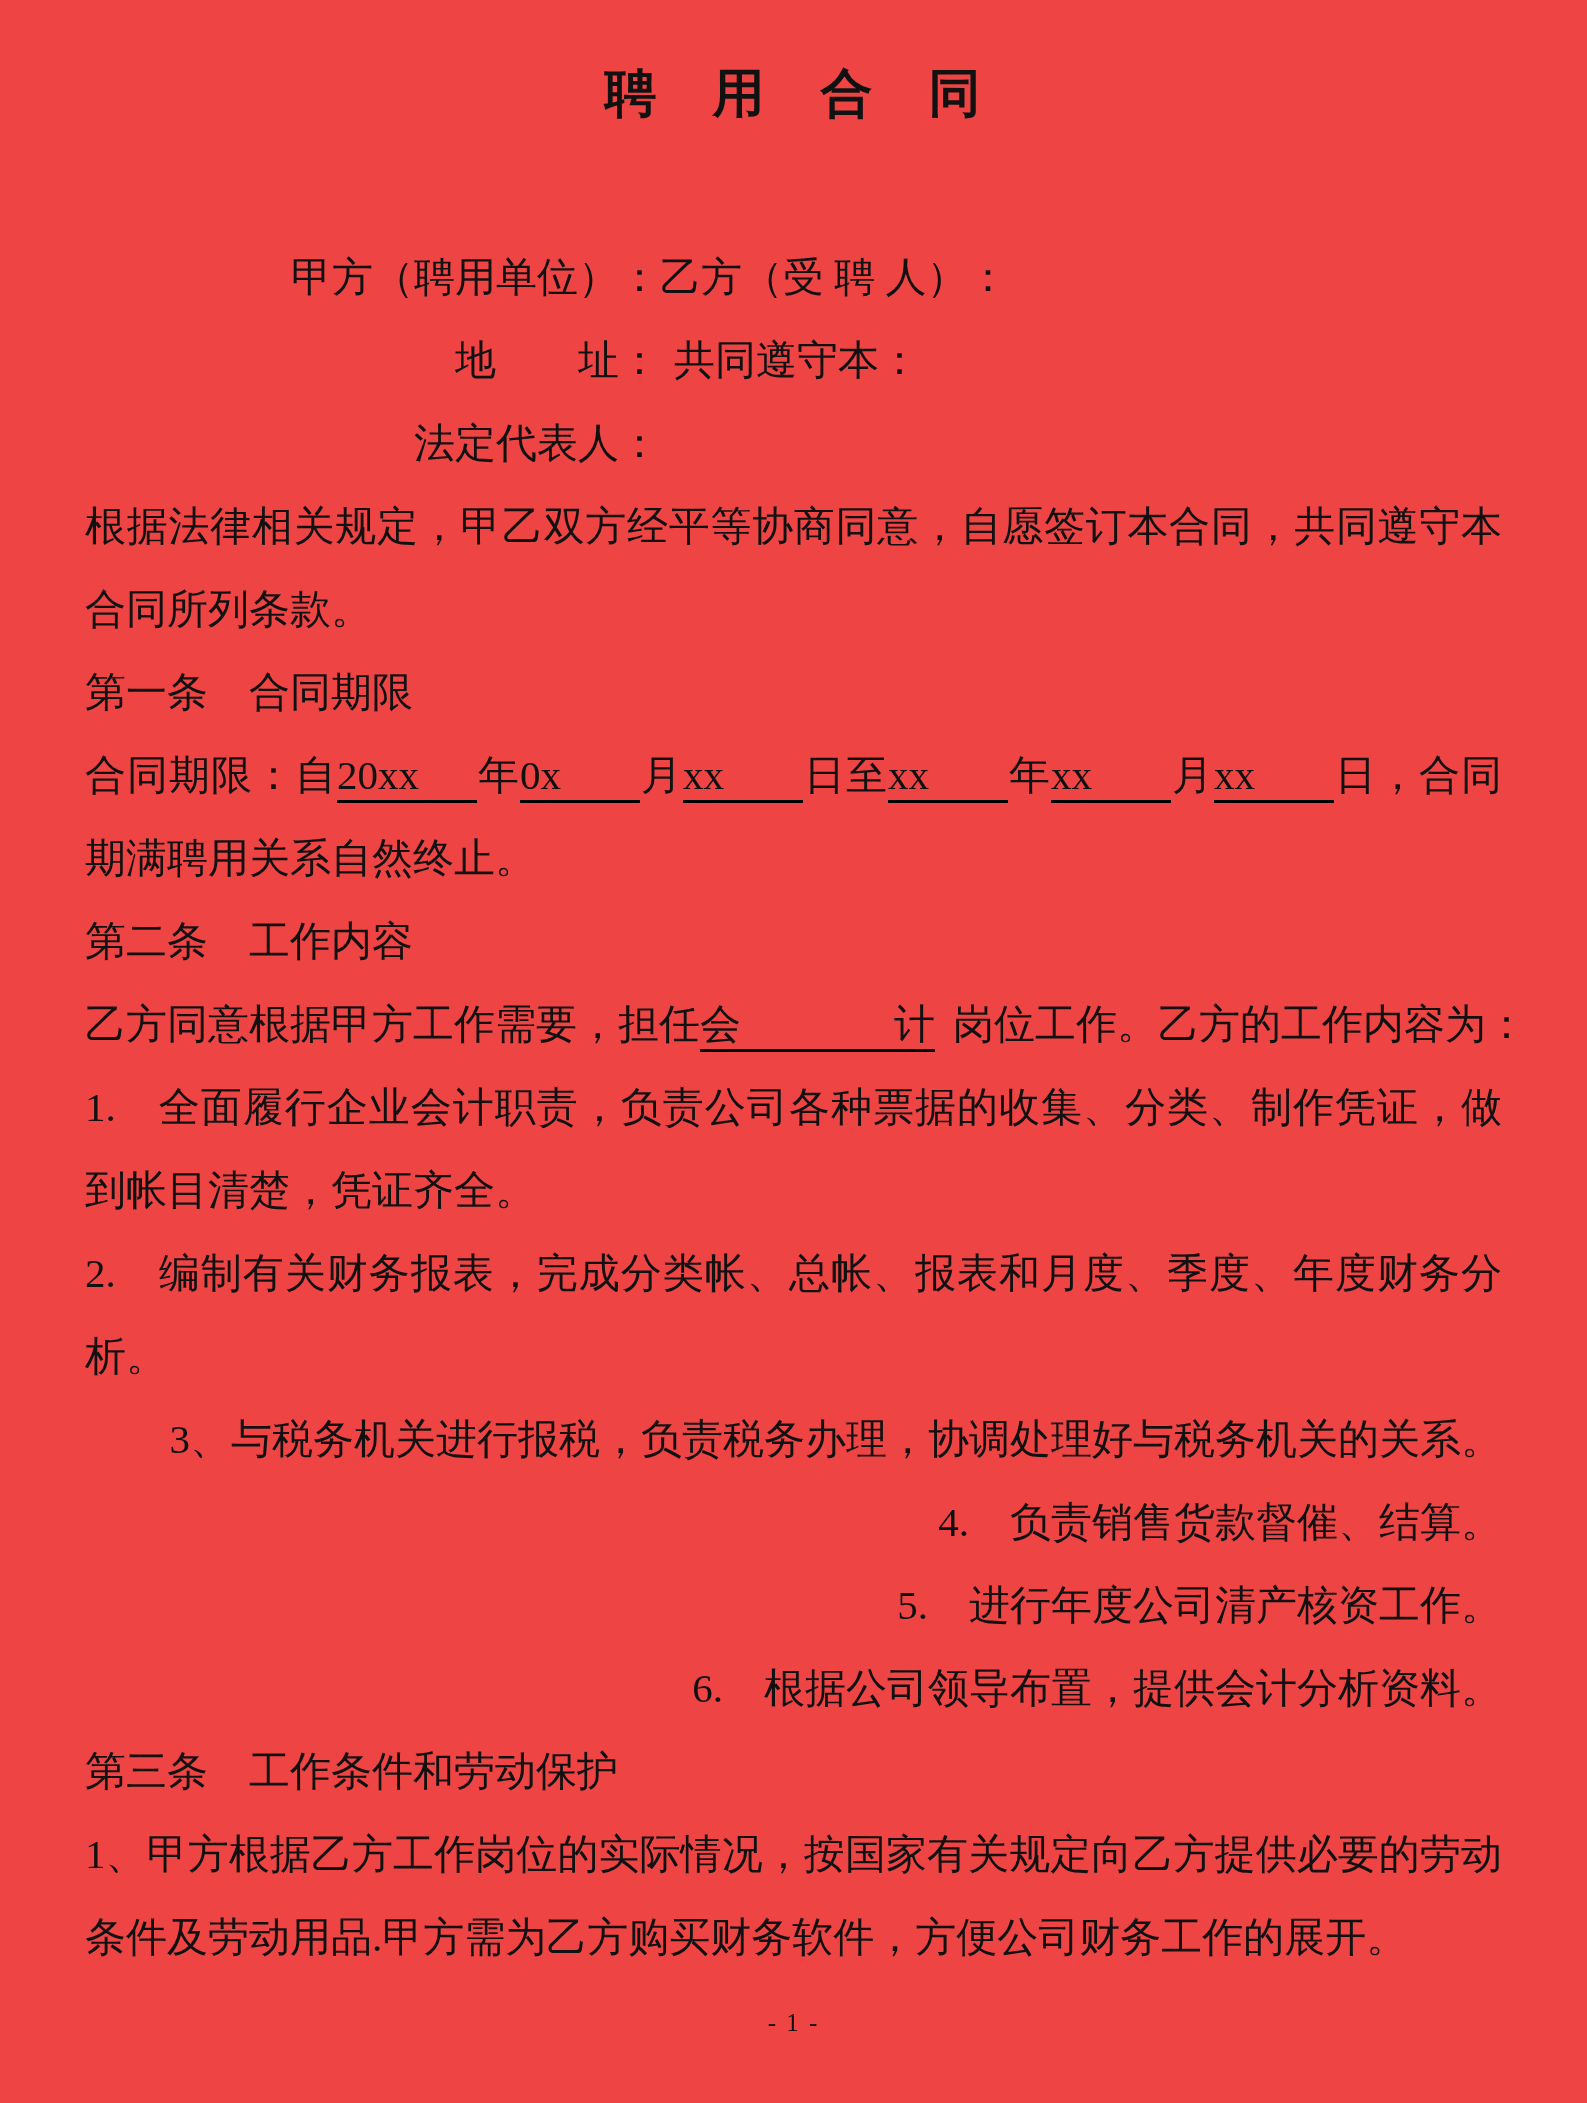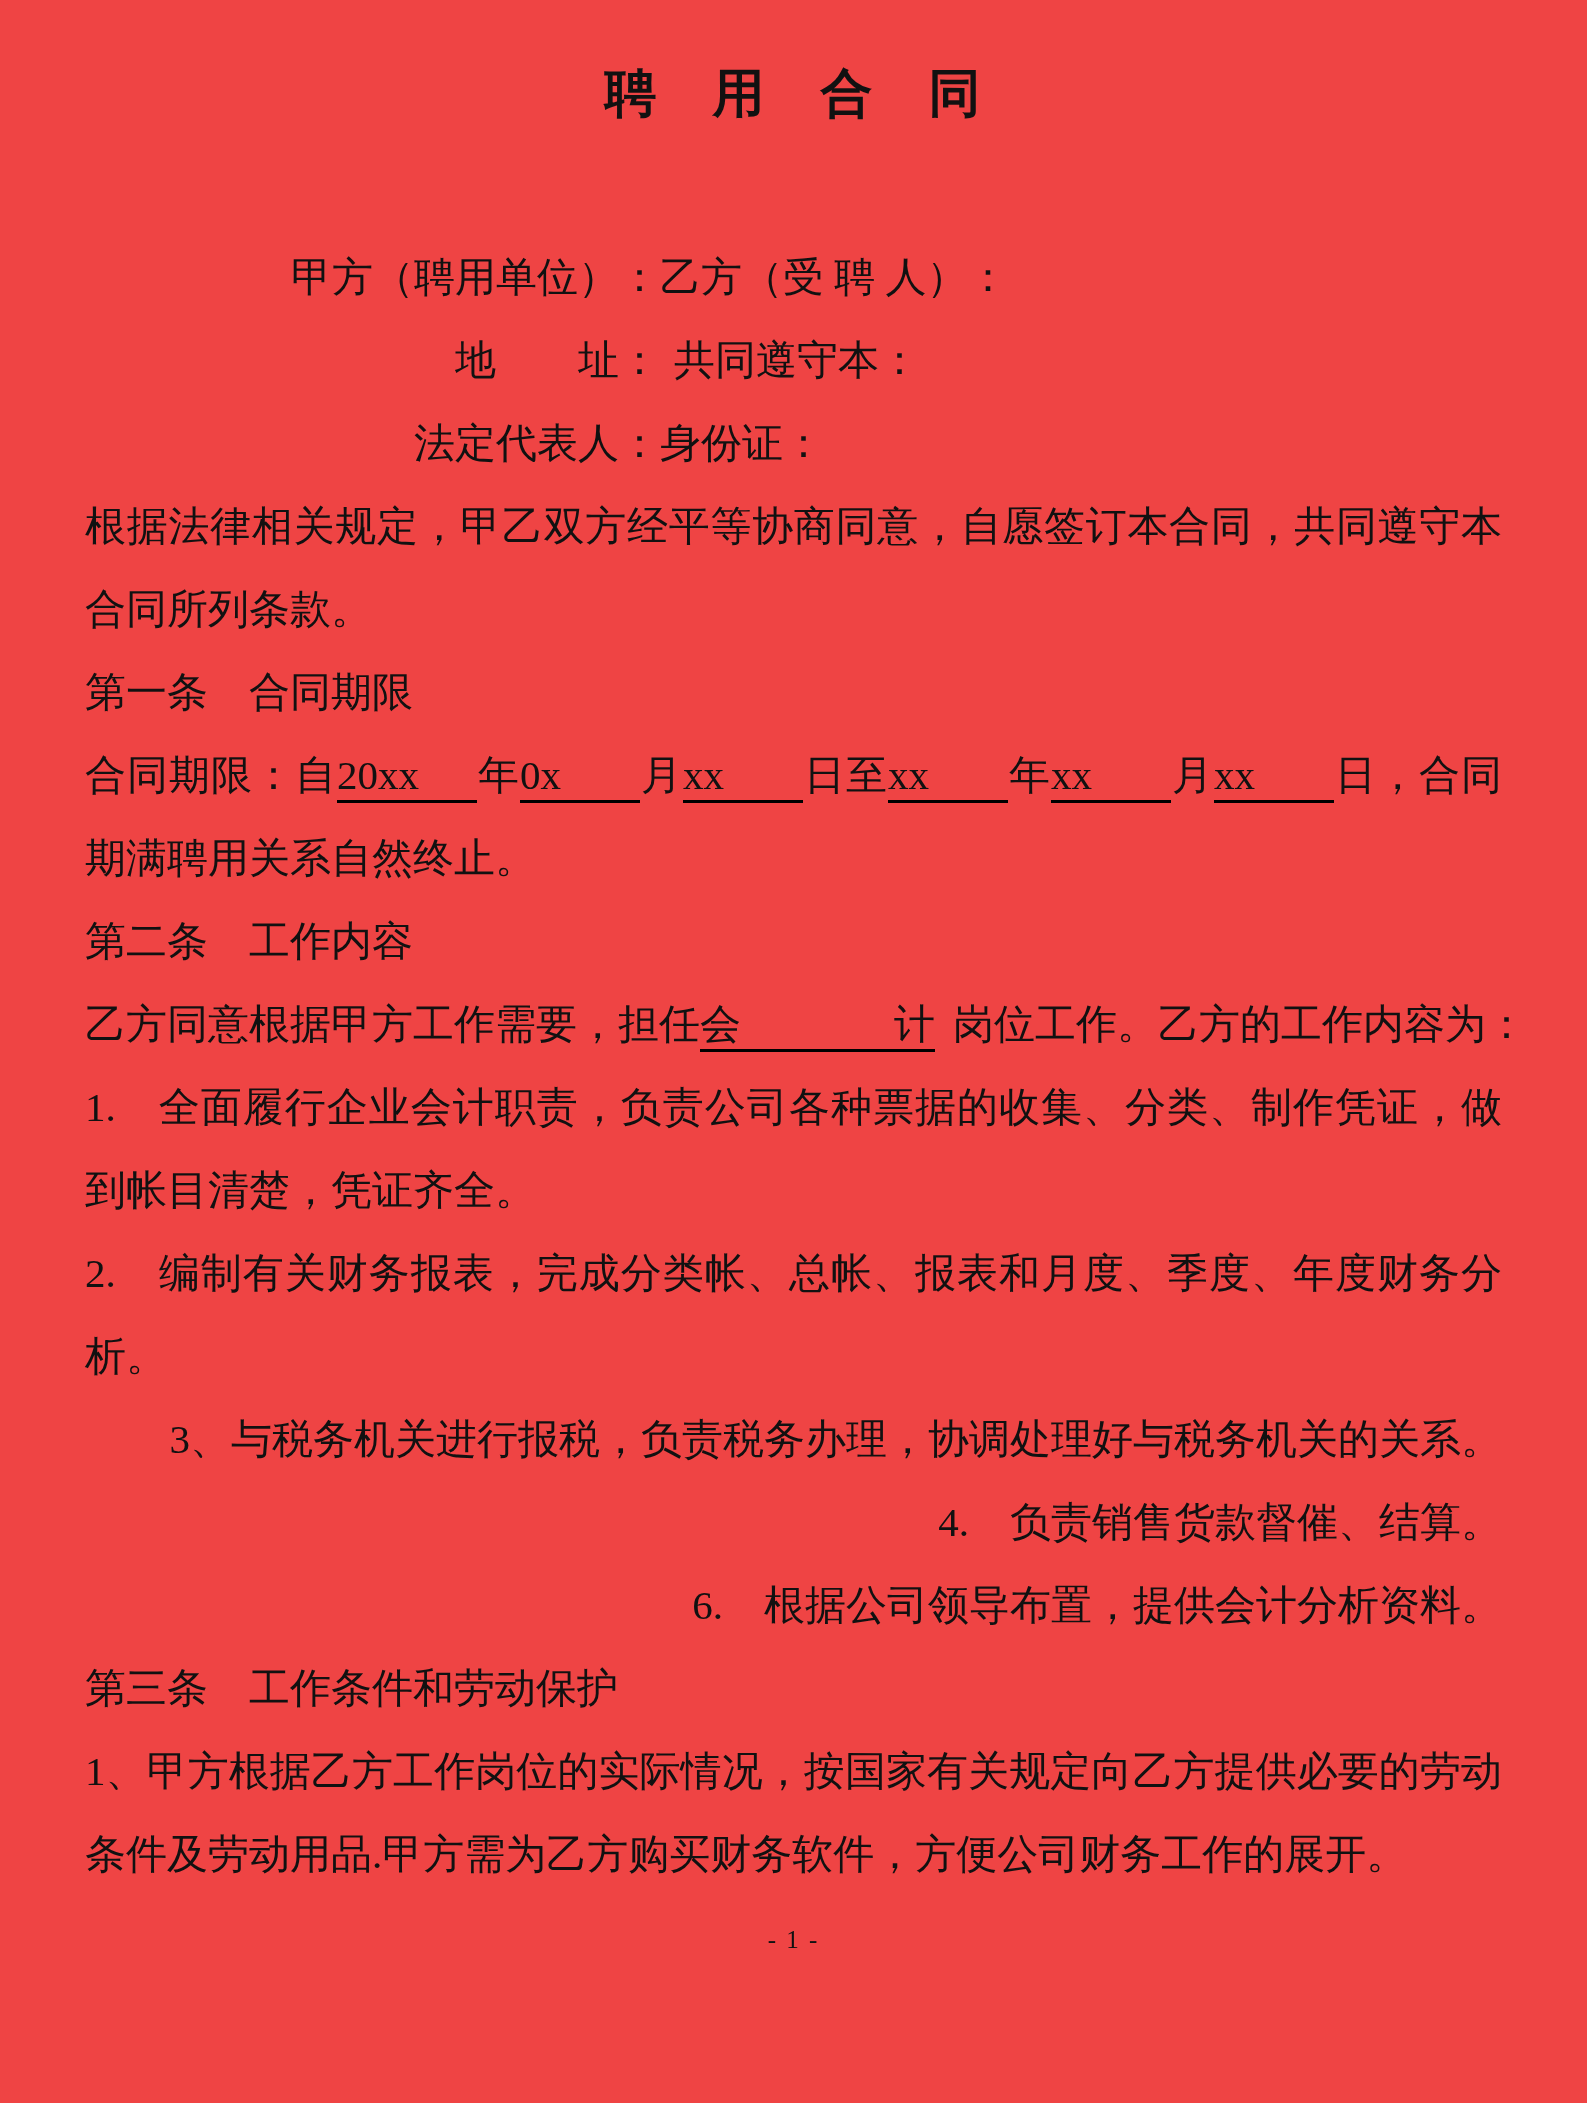--- a/index.html
+++ b/index.html
@@ -75,39 +75,39 @@
     <p class="line hdr-row">
       <span class="hdr-left">甲方（聘用单位）：</span>
       <span class="hdr-right">乙方（受 聘 人）：</span>
     </p>
     <p class="line hdr-row">
       <span class="hdr-left">地　　址：</span>
       <span class="hdr-right pad14">共同遵守本：</span>
     </p>
     <p class="line hdr-row">
       <span class="hdr-left">法定代表人：</span>
-      <span class="hdr-right">身份证：</span>
     </p>
 
     <p class="line jfull m47">根据法律相关规定，甲乙双方经平等协商同意，自愿签订本合同，共同遵守本</p>
     <p class="line">合同所列条款。</p>
 
     <p class="line m47">第一条　合同期限</p>
     <p class="line jfull m103"><span>合同期限：自</span><span class="blank wide">20xx</span><span>年</span><span class="blank">0x</span><span>月</span><span class="blank">xx</span><span>日至</span><span class="blank">xx</span><span>年</span><span class="blank">xx</span><span>月</span><span class="blank">xx</span><span>日，合同</span></p>
     <p class="line">期满聘用关系自然终止。</p>
 
     <p class="line m47">第二条　工作内容</p>
     <p class="line jfull m47"><span>乙方同意根据甲方工作需要，担任</span><span class="blank job">会计</span><span class="suffix-gap">岗位工作。乙方的工作内容为：</span></p>
 
     <p class="line jfull m44">1.　全面履行企业会计职责，负责公司各种票据的收集、分类、制作凭证，做</p>
     <p class="line m14">到帐目清楚，凭证齐全。</p>
     <p class="line jfull m44">2.　编制有关财务报表，完成分类帐、总帐、报表和月度、季度、年度财务分</p>
     <p class="line m14">析。</p>
     <p class="line m44">3、与税务机关进行报税，负责税务办理，协调处理好与税务机关的关系。</p>
     <p class="line m44">4.　负责销售货款督催、结算。</p>
+    <p class="line m44">5.　进行年度公司清产核资工作。</p>
     <p class="line m44">6.　根据公司领导布置，提供会计分析资料。</p>
 
     <p class="line m47">第三条　工作条件和劳动保护</p>
     <p class="line jfull m47">1、甲方根据乙方工作岗位的实际情况，按国家有关规定向乙方提供必要的劳动</p>
     <p class="line">条件及劳动用品.甲方需为乙方购买财务软件，方便公司财务工作的展开。</p>
 
   </div>
 
   <div class="footer">- 1 -</div>
 

